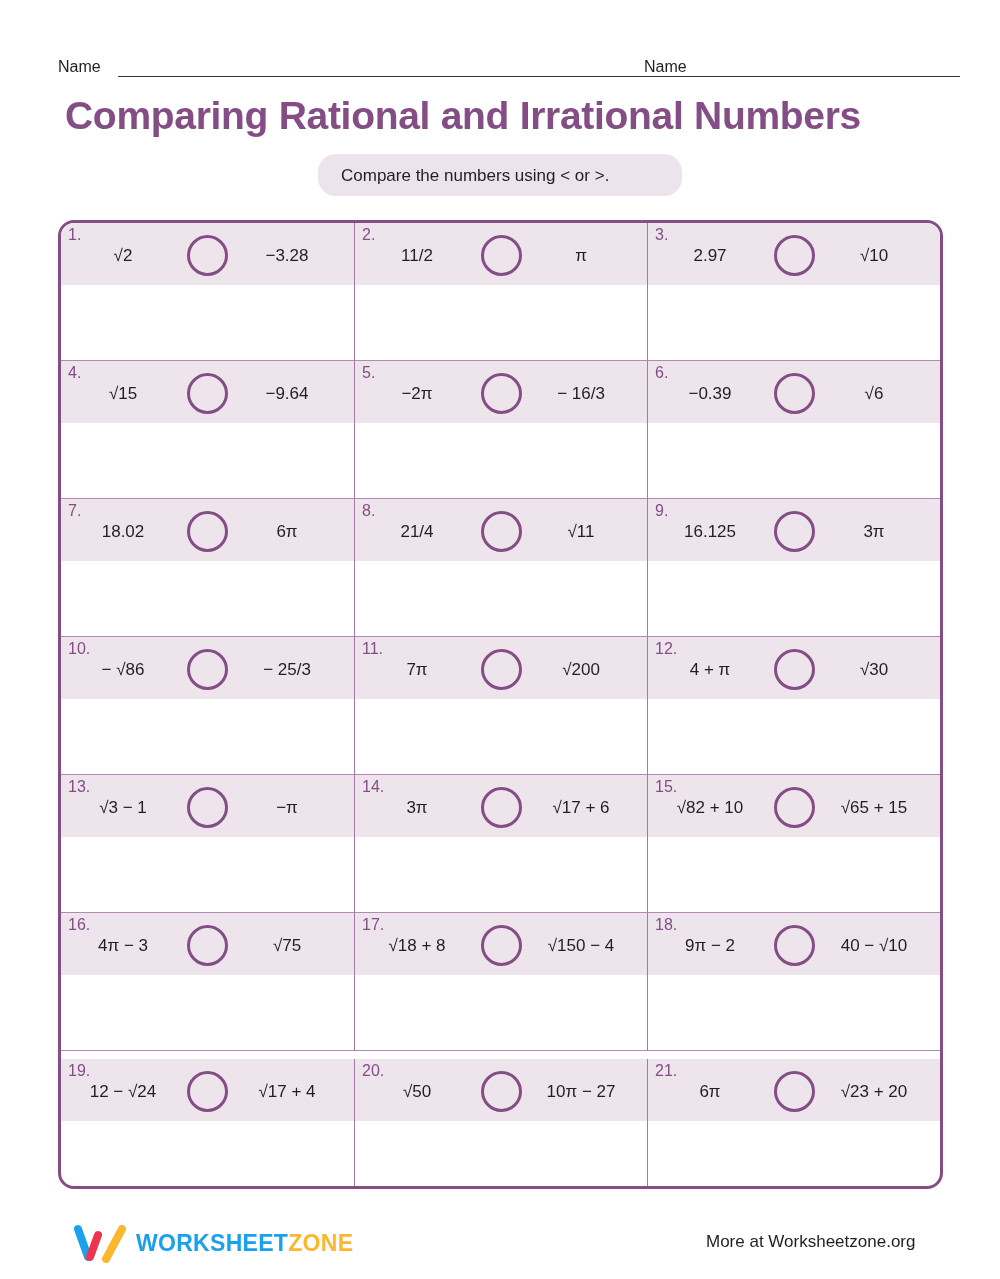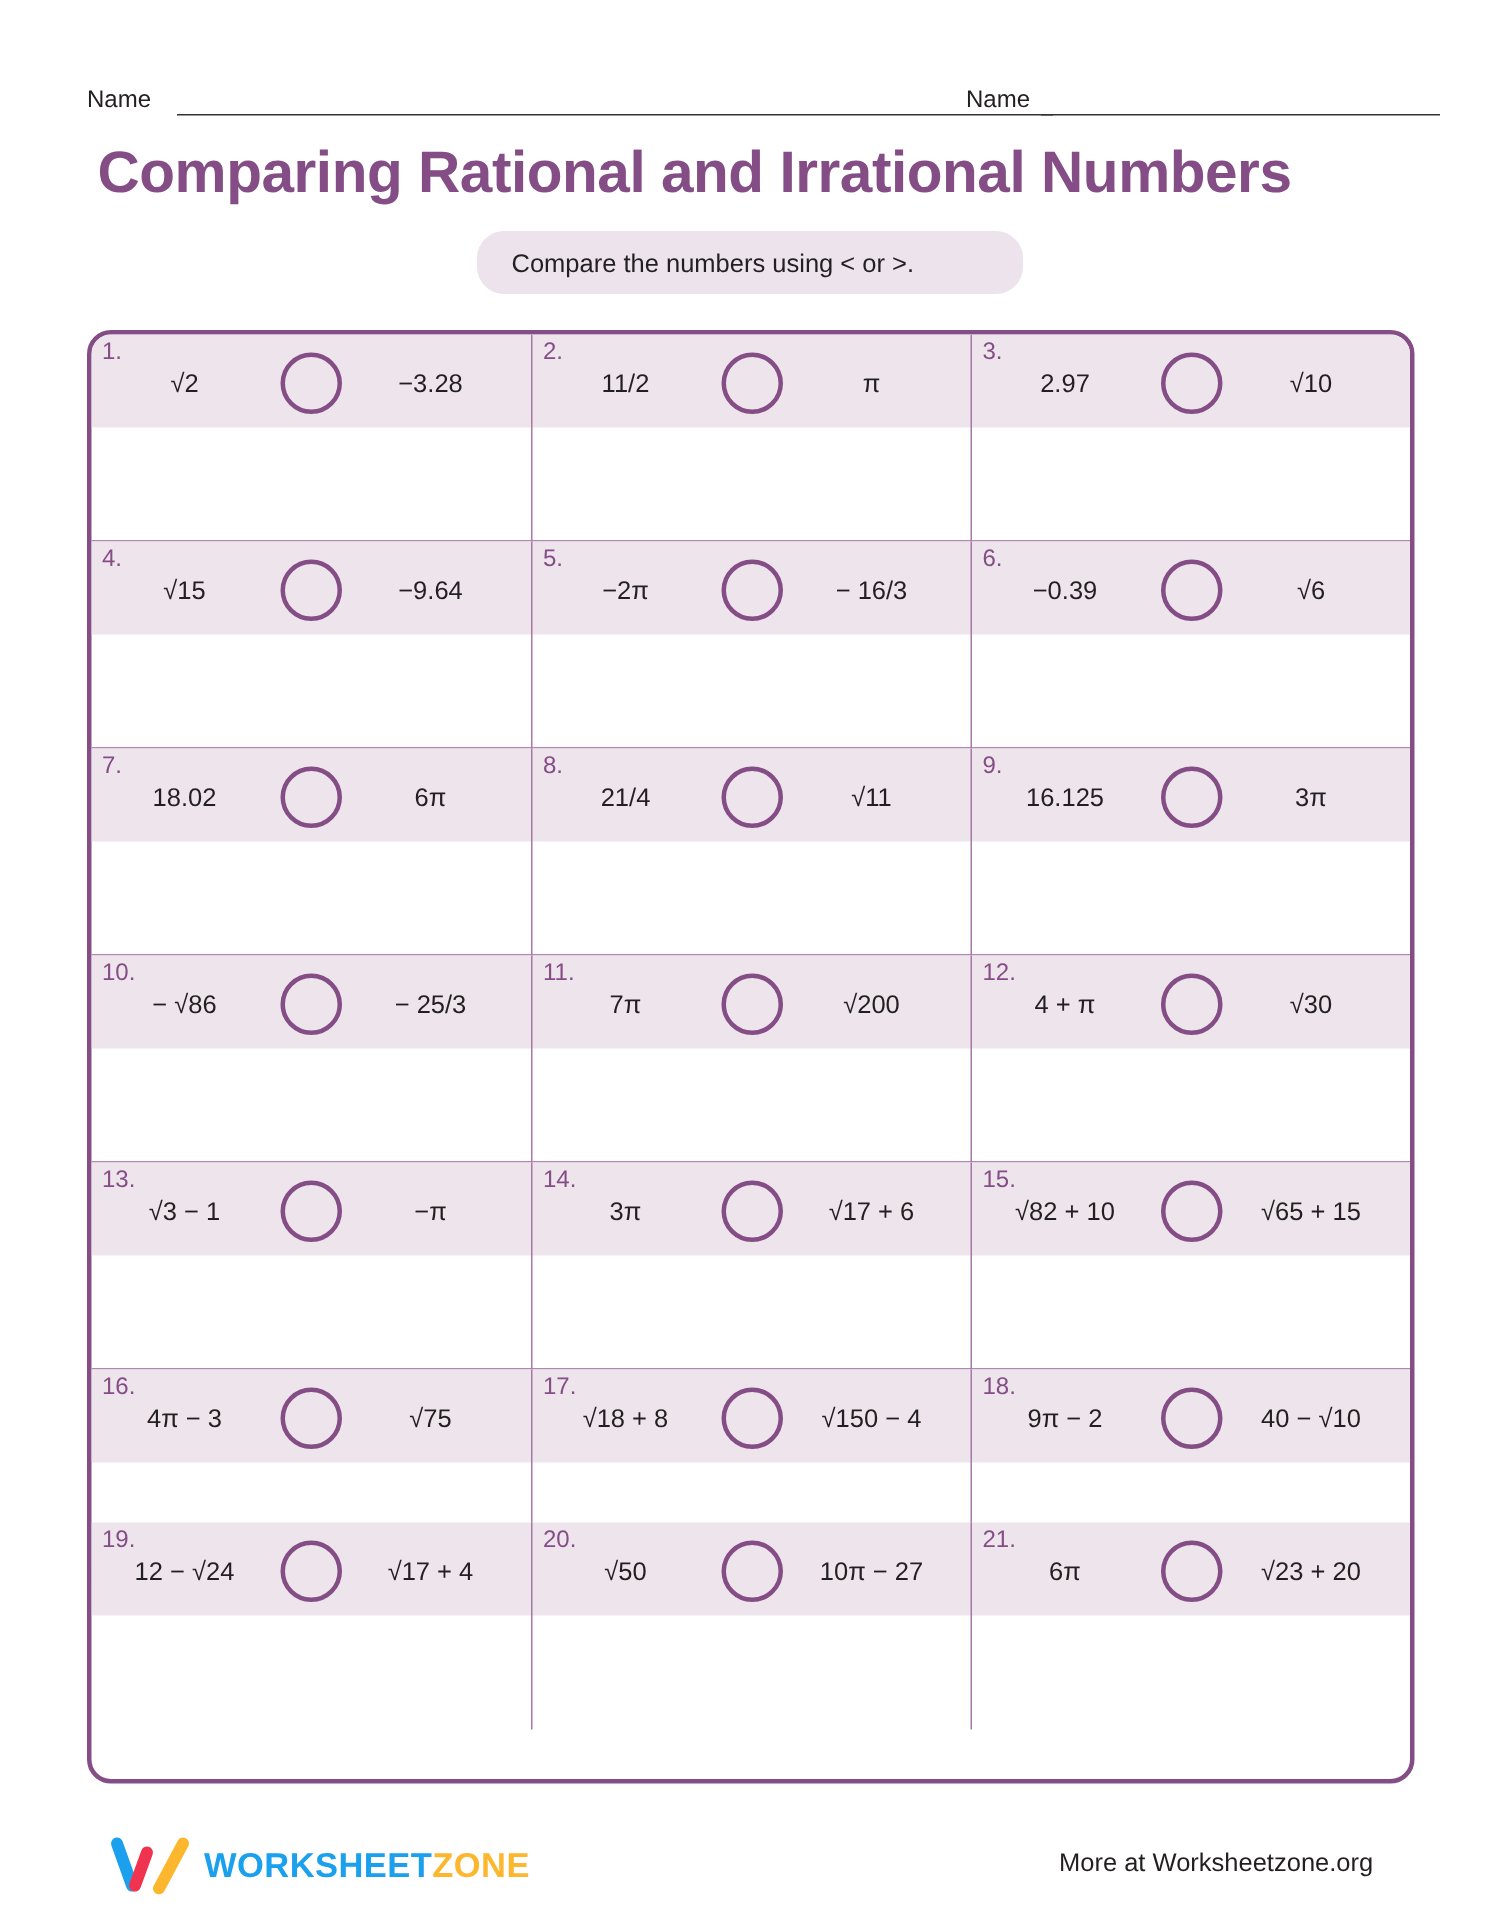--- a/index.html
+++ b/index.html
@@ -200,21 +200,21 @@
         <div style="position:absolute;left:0;top:62px;width:100%;height:76px;"></div>
       </div>
       <div class="cell" style="left: 586px;">
         <span class="num">18.</span>
         <span class="left">9π − 2</span>
         <div class="circle"></div>
         <span class="right">40 − √10</span>
         <div style="position:absolute;left:0;top:62px;width:100%;height:76px;"></div>
       </div>
     </div>
-    <div class="row" style="top: 792px; padding-left: 40px;">
+    <div class="row" style="top: 836px; padding-left: 40px;">
       <div class="band"></div>
       <div class="cell" style="left: 0px;">
         <span class="num">19.</span>
         <span class="left">12 − √24</span>
         <div class="circle"></div>
         <span class="right">√17 + 4</span>
         <div style="position:absolute;left:0;top:62px;width:100%;height:76px;"></div>
       </div>
       <div class="cell" style="left: 293px;">
         <span class="num">20.</span>

